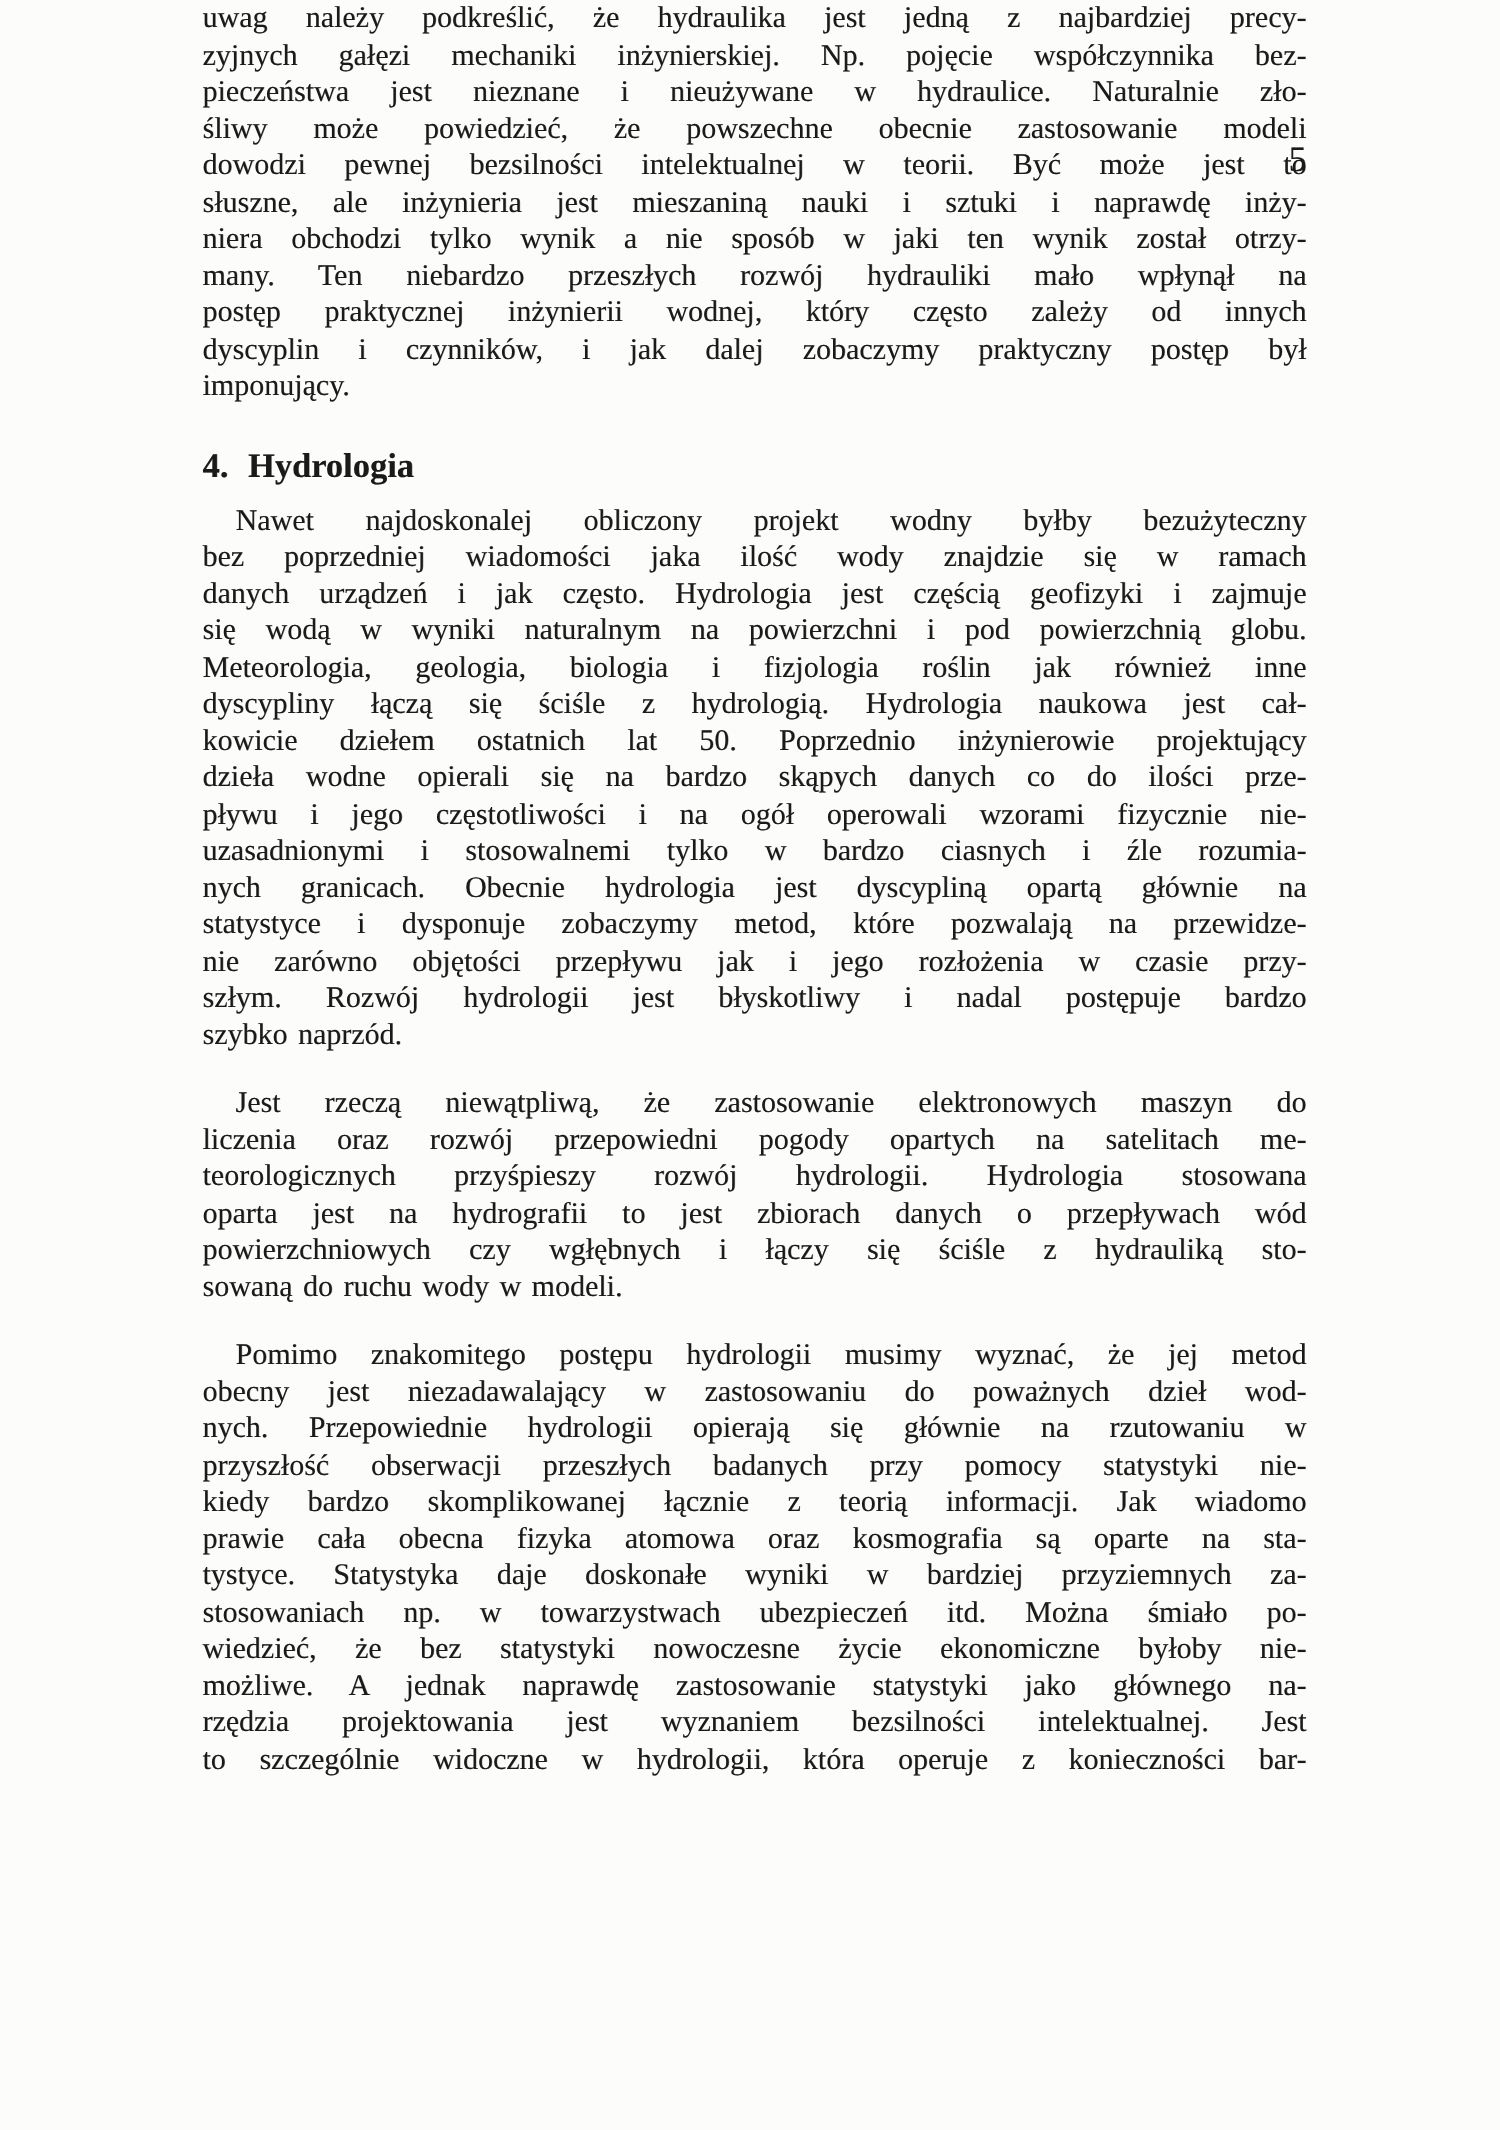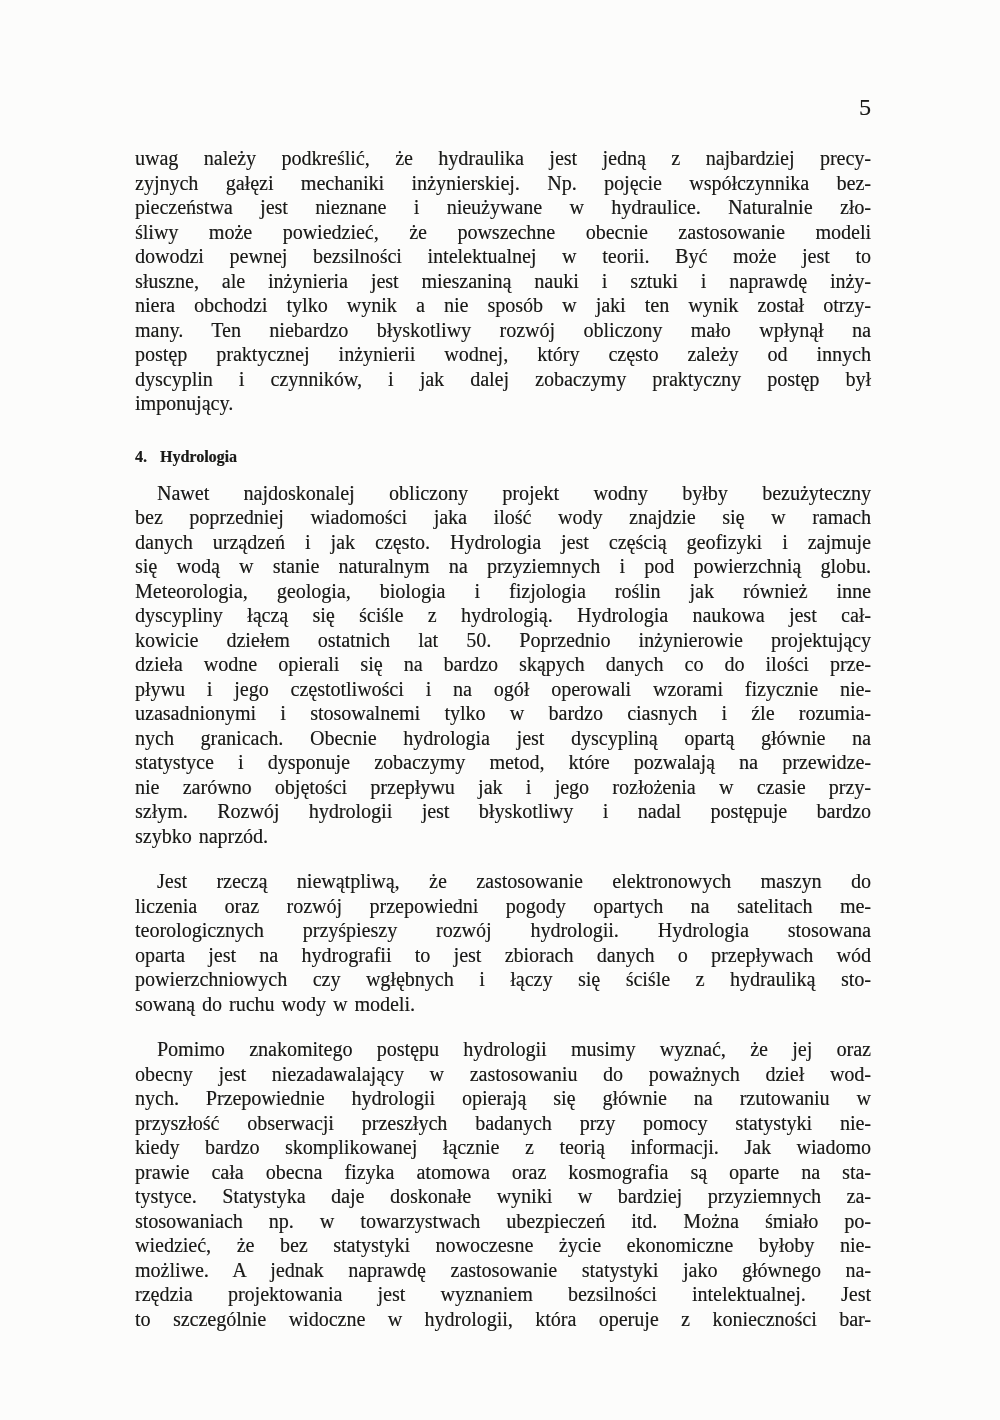--- a/index.html
+++ b/index.html
@@ -24,21 +24,20 @@
   }
   .page-number {
     position: absolute;
     top: 94px;
     right: 0;
     font-size: 24px;
     line-height: 26px;
     text-shadow: 0.3px 0.3px 0 rgba(20,20,18,0.5);
   }
   .body-text {
-    padding-top: 146px;
   }
   .line {
     font-size: 20px;
     line-height: 24.5px;
     height: 24.5px;
     text-align: justify;
     word-spacing: 2px;
     white-space: normal;
     overflow: visible;
     text-shadow: 0.3px 0.3px 0 rgba(20,20,18,0.45);
@@ -57,21 +56,21 @@
   }
   .line.indent {
     text-indent: 22px;
   }
   .paragraph + .paragraph {
     margin-top: 21px;
   }
   .heading {
     margin-top: 28px;
     margin-bottom: 11px;
-    font-size: 16px;
+    font-size: 23px;
     font-weight: bold;
     line-height: 26px;
     text-shadow: 0.3px 0.3px 0 rgba(20,20,18,0.5);
   }
   .heading .hnum {
     margin-right: 13px;
   }
 </style>
 </head>
 <body>
@@ -80,31 +79,31 @@
   <div class="page-number">5</div>
   <div class="body-text">
       <div class="paragraph">
         <div class="line">uwag należy podkreślić, że hydraulika jest jedną z najbardziej precy-</div>
         <div class="line">zyjnych gałęzi mechaniki inżynierskiej. Np. pojęcie współczynnika bez-</div>
         <div class="line">pieczeństwa jest nieznane i nieużywane w hydraulice. Naturalnie zło-</div>
         <div class="line">śliwy może powiedzieć, że powszechne obecnie zastosowanie modeli</div>
         <div class="line">dowodzi pewnej bezsilności intelektualnej w teorii. Być może jest to</div>
         <div class="line">słuszne, ale inżynieria jest mieszaniną nauki i sztuki i naprawdę inży-</div>
         <div class="line">niera obchodzi tylko wynik a nie sposób w jaki ten wynik został otrzy-</div>
-        <div class="line">many. Ten niebardzo błyskotliwy rozwój obliczony mało wpłynął na</div>
+        <div class="line">many. Ten niebardzo przeszłych rozwój hydrauliki mało wpłynął na</div>
         <div class="line">postęp praktycznej inżynierii wodnej, który często zależy od innych</div>
         <div class="line">dyscyplin i czynników, i jak dalej zobaczymy praktyczny postęp był</div>
         <div class="line flush">imponujący.</div>
       </div>
       <div class="heading"><span class="hnum">4.</span><span>Hydrologia</span></div>
       <div class="paragraph">
         <div class="line indent">Nawet najdoskonalej obliczony projekt wodny byłby bezużyteczny</div>
         <div class="line">bez poprzedniej wiadomości jaka ilość wody znajdzie się w ramach</div>
         <div class="line">danych urządzeń i jak często. Hydrologia jest częścią geofizyki i zajmuje</div>
-        <div class="line">się wodą w stanie naturalnym na przyziemnych i pod powierzchnią globu.</div>
+        <div class="line">się wodą w wyniki naturalnym na powierzchni i pod powierzchnią globu.</div>
         <div class="line">Meteorologia, geologia, biologia i fizjologia roślin jak również inne</div>
         <div class="line">dyscypliny łączą się ściśle z hydrologią. Hydrologia naukowa jest cał-</div>
         <div class="line">kowicie dziełem ostatnich lat 50. Poprzednio inżynierowie projektujący</div>
         <div class="line">dzieła wodne opierali się na bardzo skąpych danych co do ilości prze-</div>
         <div class="line">pływu i jego częstotliwości i na ogół operowali wzorami fizycznie nie-</div>
         <div class="line">uzasadnionymi i stosowalnemi tylko w bardzo ciasnych i źle rozumia-</div>
         <div class="line">nych granicach. Obecnie hydrologia jest dyscypliną opartą głównie na</div>
         <div class="line">statystyce i dysponuje zobaczymy metod, które pozwalają na przewidze-</div>
         <div class="line">nie zarówno objętości przepływu jak i jego rozłożenia w czasie przy-</div>
         <div class="line">szłym. Rozwój hydrologii jest błyskotliwy i nadal postępuje bardzo</div>
@@ -112,21 +111,21 @@
       </div>
       <div class="paragraph">
         <div class="line indent">Jest rzeczą niewątpliwą, że zastosowanie elektronowych maszyn do</div>
         <div class="line">liczenia oraz rozwój przepowiedni pogody opartych na satelitach me-</div>
         <div class="line">teorologicznych przyśpieszy rozwój hydrologii. Hydrologia stosowana</div>
         <div class="line">oparta jest na hydrografii to jest zbiorach danych o przepływach wód</div>
         <div class="line">powierzchniowych czy wgłębnych i łączy się ściśle z hydrauliką sto-</div>
         <div class="line flush">sowaną do ruchu wody w modeli.</div>
       </div>
       <div class="paragraph">
-        <div class="line indent">Pomimo znakomitego postępu hydrologii musimy wyznać, że jej oraz</div>
+        <div class="line indent">Pomimo znakomitego postępu hydrologii musimy wyznać, że jej metod</div>
         <div class="line">obecny jest niezadawalający w zastosowaniu do poważnych dzieł wod-</div>
         <div class="line">nych. Przepowiednie hydrologii opierają się głównie na rzutowaniu w</div>
         <div class="line">przyszłość obserwacji przeszłych badanych przy pomocy statystyki nie-</div>
         <div class="line">kiedy bardzo skomplikowanej łącznie z teorią informacji. Jak wiadomo</div>
         <div class="line">prawie cała obecna fizyka atomowa oraz kosmografia są oparte na sta-</div>
         <div class="line">tystyce. Statystyka daje doskonałe wyniki w bardziej przyziemnych za-</div>
         <div class="line">stosowaniach np. w towarzystwach ubezpieczeń itd. Można śmiało po-</div>
         <div class="line">wiedzieć, że bez statystyki nowoczesne życie ekonomiczne byłoby nie-</div>
         <div class="line">możliwe. A jednak naprawdę zastosowanie statystyki jako głównego na-</div>
         <div class="line">rzędzia projektowania jest wyznaniem bezsilności intelektualnej. Jest</div>

